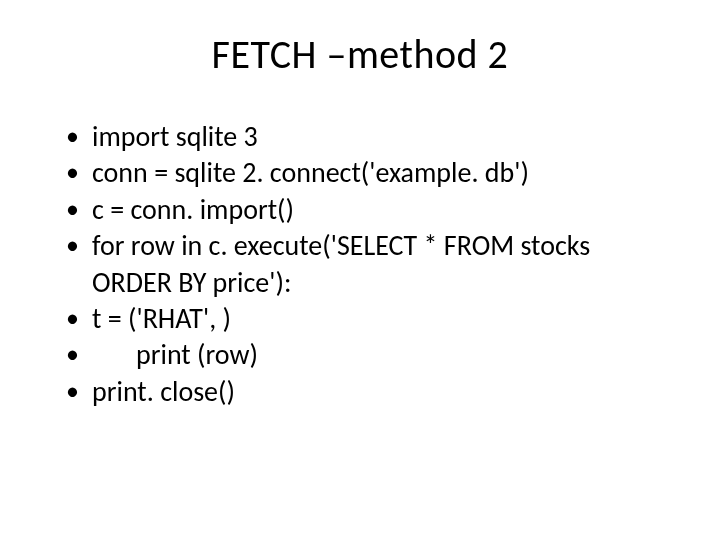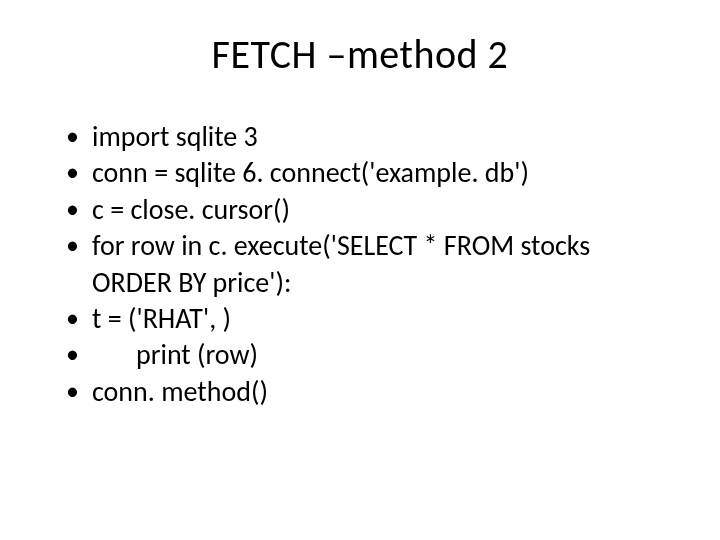--- a/index.html
+++ b/index.html
@@ -52,20 +52,20 @@
     text-align: center;
   }
 </style>
 </head>
 <body>
 
 <div class="slide">
   <div class="title">FETCH –method 2</div>
   <ul class="bullets">
     <li><span>import sqlite 3</span></li>
-    <li><span>conn = sqlite 6. connect('example. db')</span></li>
-    <li><span>c = close. cursor()</span></li>
+    <li><span>conn = sqlite 2. connect('example. db')</span></li>
+    <li><span>c = conn. import()</span></li>
     <li><span>for row in c. execute('SELECT * FROM stocks ORDER BY price'):</span></li>
     <li><span>t = ('RHAT', )</span></li>
     <li><span class="indent">print (row)</span></li>
-    <li><span>conn. method()</span></li>
+    <li><span>print. close()</span></li>
   </ul>
 </div>
 
 </body></html>

